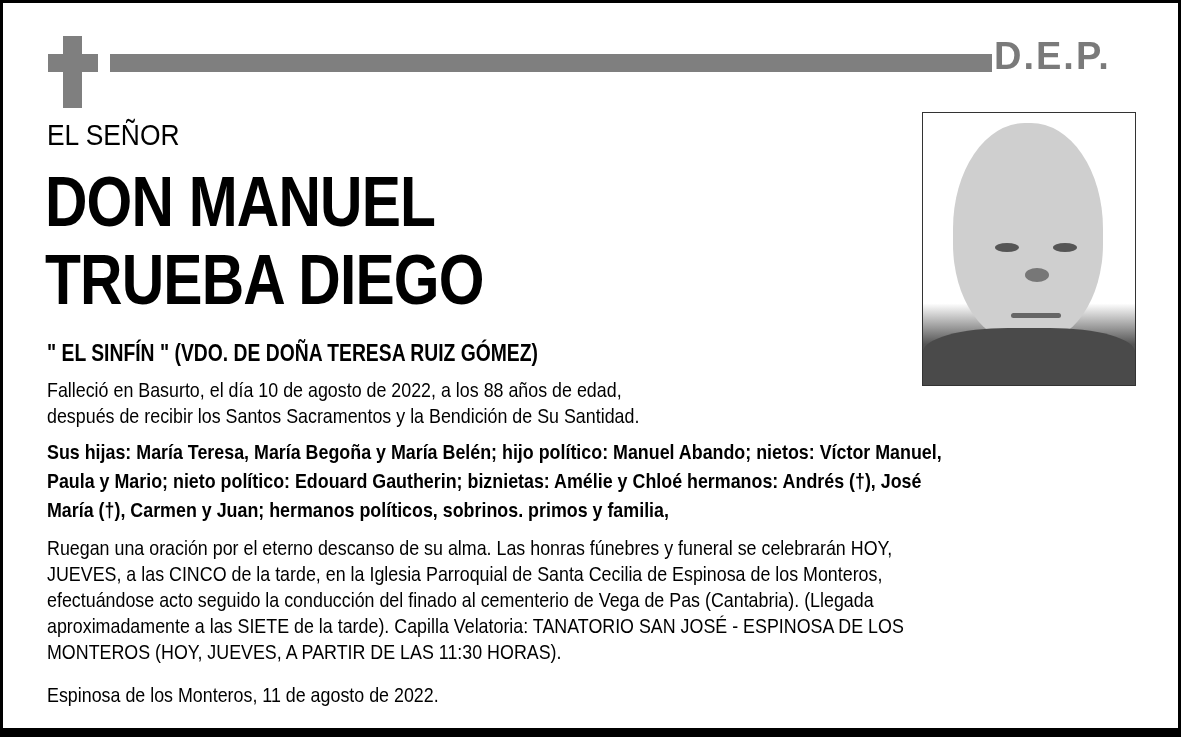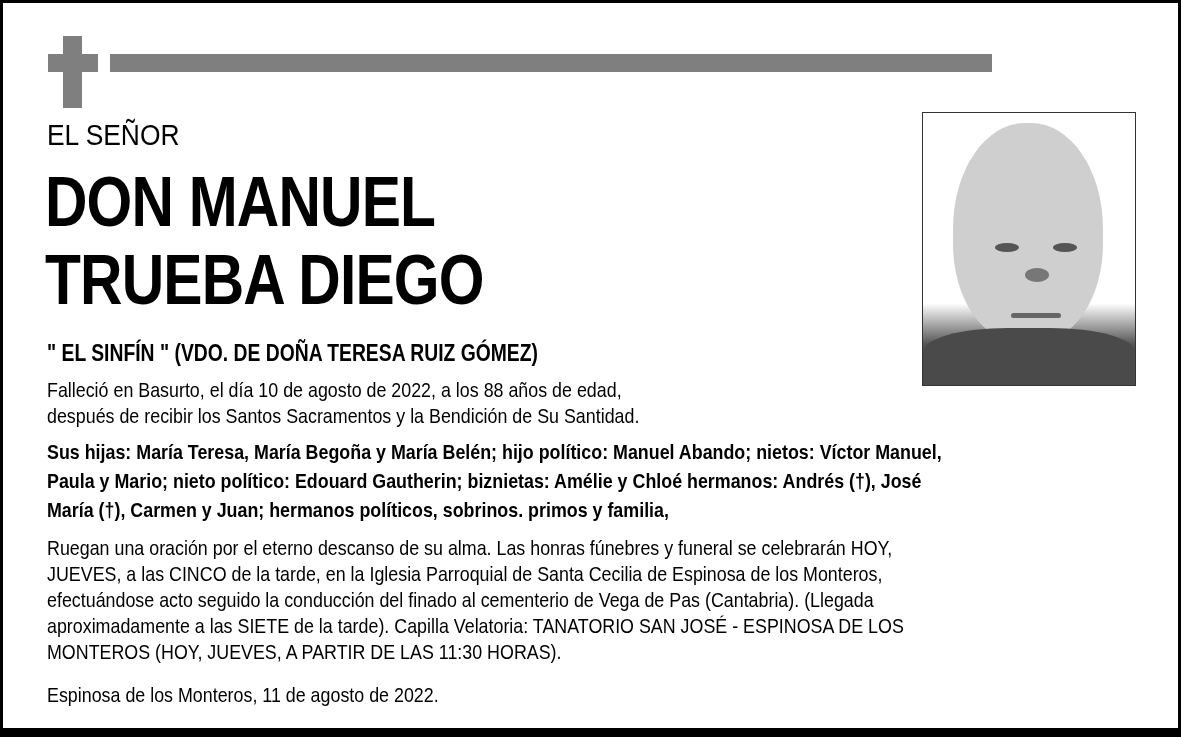--- a/index.html
+++ b/index.html
@@ -51,20 +51,21 @@
   .reg { font-size:21px; line-height:26px; }
   .bold { font-size:21px; line-height:26px; font-weight:bold; }
 </style>
 </head>
 <body>
 
 <div class="page">
   <div class="cross-v"></div>
   <div class="cross-h"></div>
   <div class="rule"></div>
+  <div class="dep">D.E.P.</div>
 
   <div class="senor">EL SEÑOR</div>
 
   <div class="name">
     <div>DON MANUEL</div>
     <div>TRUEBA DIEGO</div>
   </div>
 
   <div class="alias">" EL SINFÍN " (VDO. DE DOÑA TERESA RUIZ GÓMEZ)</div>
 

